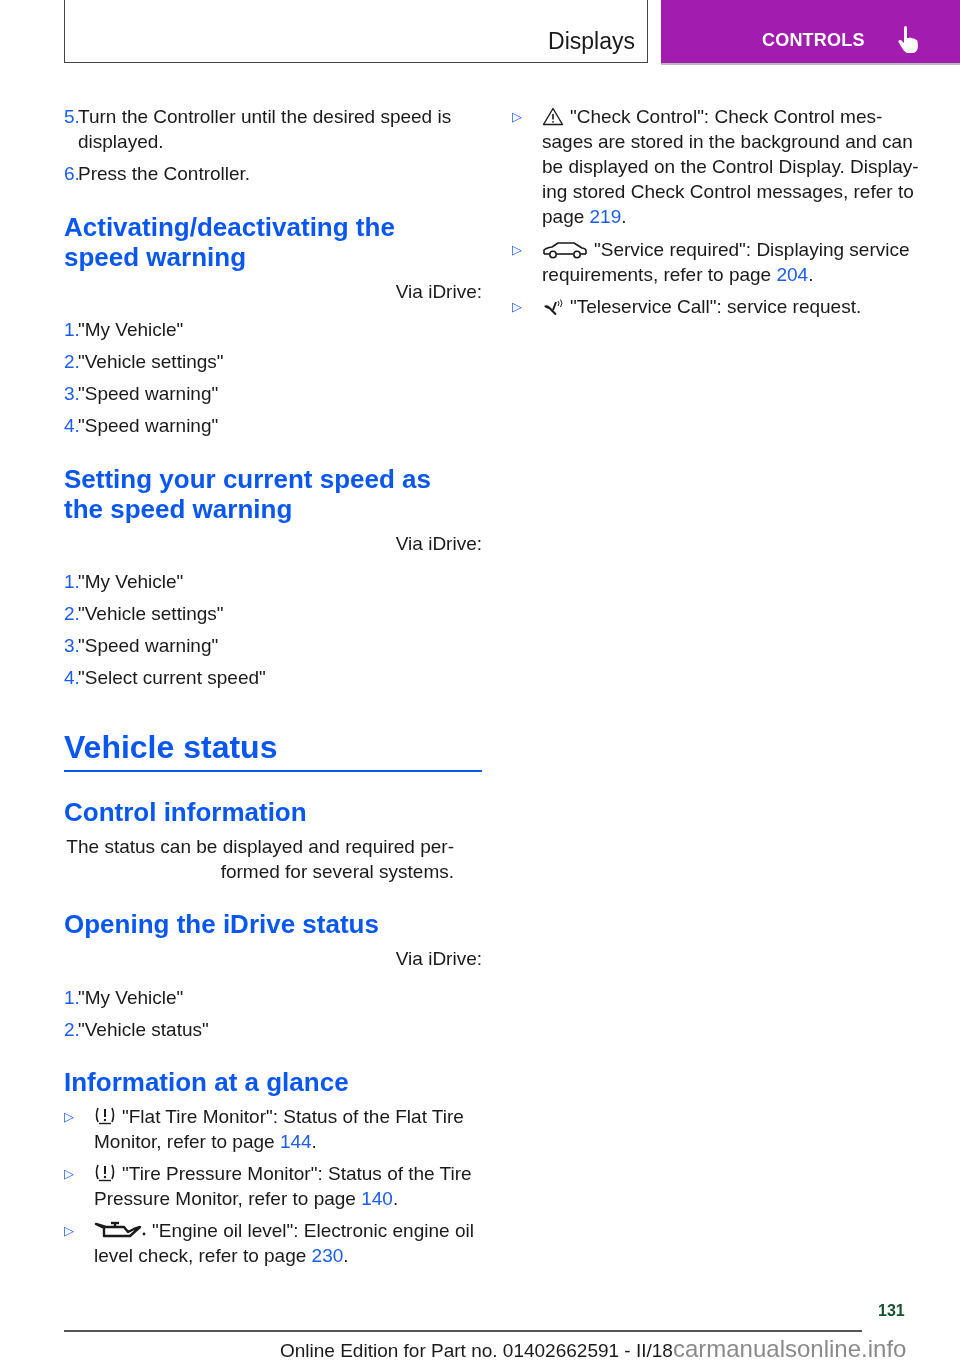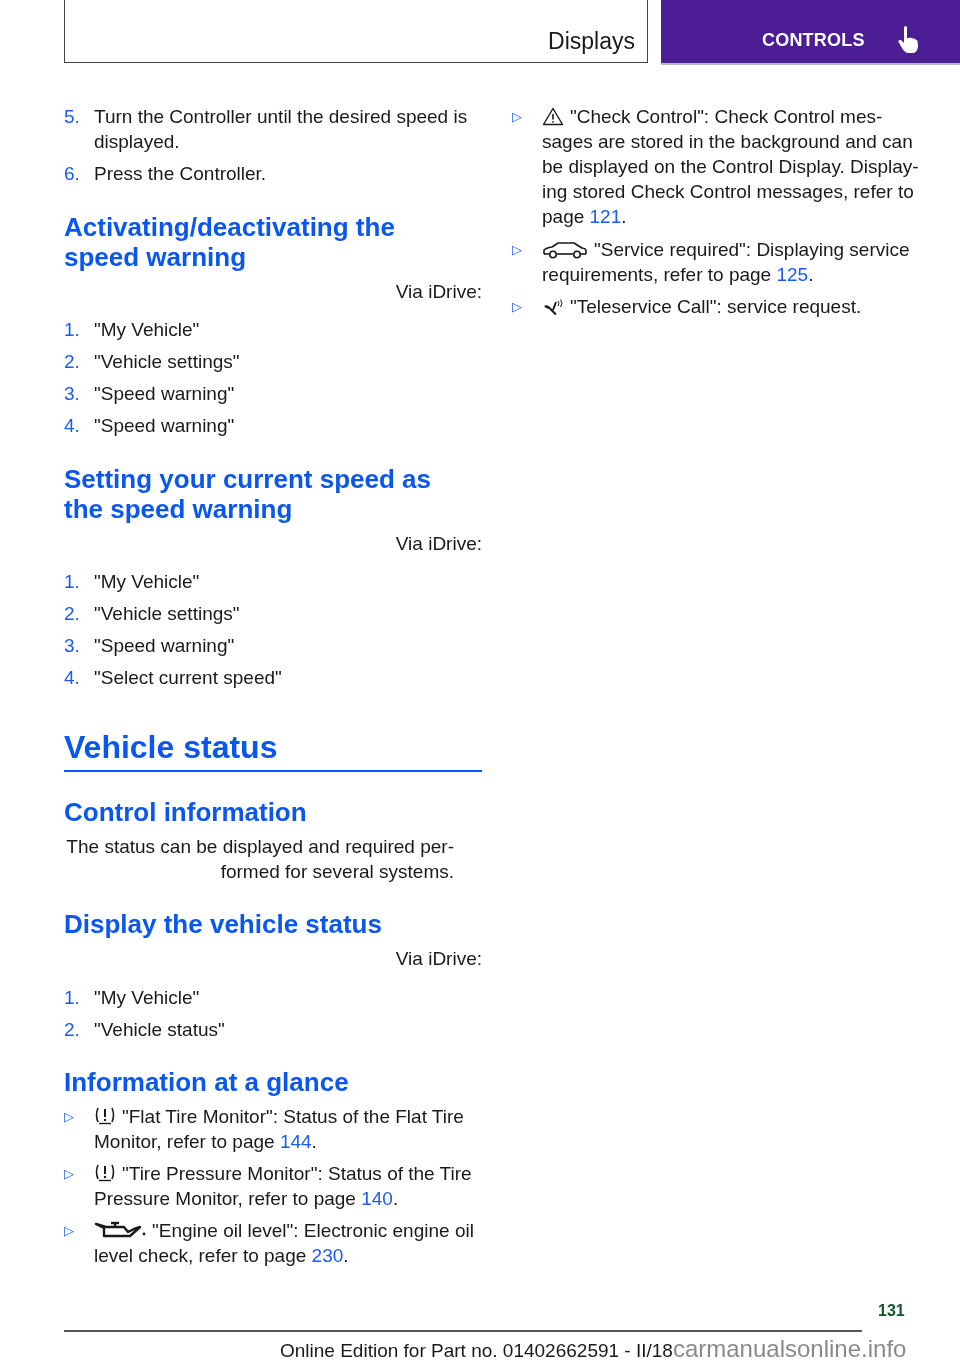--- a/index.html
+++ b/index.html
@@ -8,34 +8,34 @@
     font-family: "Liberation Sans", "DejaVu Sans", sans-serif; color: #1a1a1a; overflow: hidden;
   }
   .hdr-left {
     position: absolute; left: 64px; top: 0; width: 584px; height: 63px;
     border: 1.5px solid #444; border-top: none; box-sizing: border-box;
   }
   .hdr-left .section {
     position: absolute; right: 12px; top: 28px; font-size: 23px; color: #1a1a1a;
   }
   .hdr-right {
-    position: absolute; left: 661px; top: 0; width: 299px; height: 64px; background: #4c1d95;
+    position: absolute; left: 661px; top: 0; width: 299px; height: 64px; background: #a21caf;
   }
   .hdr-right .chapter {
     position: absolute; left: 101px; top: 30px; font-size: 18px; font-weight: bold; color: #fff; letter-spacing: 0.2px;
   }
   .hdr-right .hand { position: absolute; left: 236px; top: 26px; width: 22px; height: 28px; }
   .hdr-shadow { position: absolute; left: 661px; top: 63px; width: 299px; height: 2px; background: #bbb; }
 
   .col { position: absolute; width: 418px; }
   .col-left { left: 64px; top: 0; }
   .col-right { left: 512px; top: 0; }
   .ol-item { position: absolute; left: 0; width: 418px; font-size: 19px; line-height: 25px; }
   .ol-item .num { position: absolute; left: 0; color: #1a5cf0; }
-  .ol-item .txt { display: block; margin-left: 30px; }
+  .ol-item .txt { display: block; margin-left: 14px; }
   .h3 { position: absolute; left: 0; font-size: 26px; font-weight: bold; color: #0a57f0; line-height: 30px; }
   .h2 { position: absolute; left: 0; font-size: 32px; font-weight: bold; color: #0a57f0; line-height: 36px; }
   .rule { position: absolute; left: 0; width: 418px; height: 2px; background: #0a57f0; }
   .p { position: absolute; left: 0; width: 418px; font-size: 19px; line-height: 25px; text-align: right; }
   .bul { position: absolute; left: 0; width: 418px; font-size: 19px; line-height: 25px; }
   .bul .tri { position: absolute; left: 0; top: 0; color: #1a5cf0; font-size: 13px; }
   .bul .txt { display: block; margin-left: 30px; }
   .bul .ico { display: inline-block; vertical-align: -3px; margin-right: 6px; }
   .link { color: #1a5cf0; }
 
@@ -107,21 +107,21 @@
     <span class="num">4.</span>
     <span class="txt">"Select current speed"</span>
   </div>
 
   <div class="h2" style="top:729px">Vehicle status</div>
   <div class="rule" style="top:770px"></div>
 
   <div class="h3" style="top:797px">Control information</div>
   <div class="p" style="top:834px; width:390px">The status can be displayed and required per-formed for several systems.</div>
 
-  <div class="h3" style="top:909px">Display the vehicle status</div>
+  <div class="h3" style="top:909px">Opening the iDrive status</div>
   <div class="p" style="top:946px">Via iDrive:</div>
 
   <div class="ol-item" style="top:985px">
     <span class="num">1.</span>
     <span class="txt">"My Vehicle"</span>
   </div>
   <div class="ol-item" style="top:1017px">
     <span class="num">2.</span>
     <span class="txt">"Vehicle status"</span>
   </div>
@@ -168,35 +168,35 @@
 </div>
 
 <div class="col col-right">
   <div class="bul" style="top:104px; width:410px">
     <span class="tri">▷</span>
     <span class="txt">
       <svg class="ico" width="22" height="19" viewBox="0 0 22 19">
         <path d="M11 1.5 L20.5 17.5 L1.5 17.5 Z" stroke="#1a1a1a" stroke-width="1.4" fill="none" stroke-linejoin="round"></path>
         <line x1="11" y1="7" x2="11" y2="12.5" stroke="#1a1a1a" stroke-width="1.6"></line>
         <circle cx="11" cy="14.8" r="0.9" fill="#1a1a1a"></circle>
-      </svg><span>"Check Control": Check Control mes-sages are stored in the background and can be displayed on the Control Display. Display-ing stored Check Control messages, refer to page </span><span class="link">121</span><span>.</span>
+      </svg><span>"Check Control": Check Control mes-sages are stored in the background and can be displayed on the Control Display. Display-ing stored Check Control messages, refer to page </span><span class="link">219</span><span>.</span>
     </span>
   </div>
 
   <div class="bul" style="top:237px; width:410px">
     <span class="tri">▷</span>
     <span class="txt">
       <svg class="ico" width="46" height="18" viewBox="0 0 46 18">
         <path d="M2 13 L2 9 Q4 7 10 6 L16 2 L32 2 L40 7 Q44 7.5 44 10 L44 13" stroke="#1a1a1a" stroke-width="1.6" fill="none" stroke-linejoin="round"></path>
         <line x1="2" y1="13" x2="7" y2="13" stroke="#1a1a1a" stroke-width="1.6"></line>
         <line x1="15" y1="13" x2="31" y2="13" stroke="#1a1a1a" stroke-width="1.6"></line>
         <line x1="39" y1="13" x2="44" y2="13" stroke="#1a1a1a" stroke-width="1.6"></line>
         <circle cx="11" cy="13.5" r="3.2" stroke="#1a1a1a" stroke-width="1.6" fill="none"></circle>
         <circle cx="35" cy="13.5" r="3.2" stroke="#1a1a1a" stroke-width="1.6" fill="none"></circle>
-      </svg><span>"Service required": Displaying service requirements, refer to page </span><span class="link">125</span><span>.</span>
+      </svg><span>"Service required": Displaying service requirements, refer to page </span><span class="link">204</span><span>.</span>
     </span>
   </div>
 
   <div class="bul" style="top:294px; width:410px">
     <span class="tri">▷</span>
     <span class="txt">
       <svg class="ico" width="22" height="18" viewBox="0 0 22 18">
         <path d="M2 8 Q5 6 8 9 L14 15 Q15 17 13 17 L7 11 Q4 11 2 8 Z" fill="#1a1a1a"></path>
         <line x1="11" y1="12" x2="14" y2="4" stroke="#1a1a1a" stroke-width="2"></line>
         <path d="M16 3 Q18 5 16 8" stroke="#1a1a1a" stroke-width="1" fill="none"></path>

